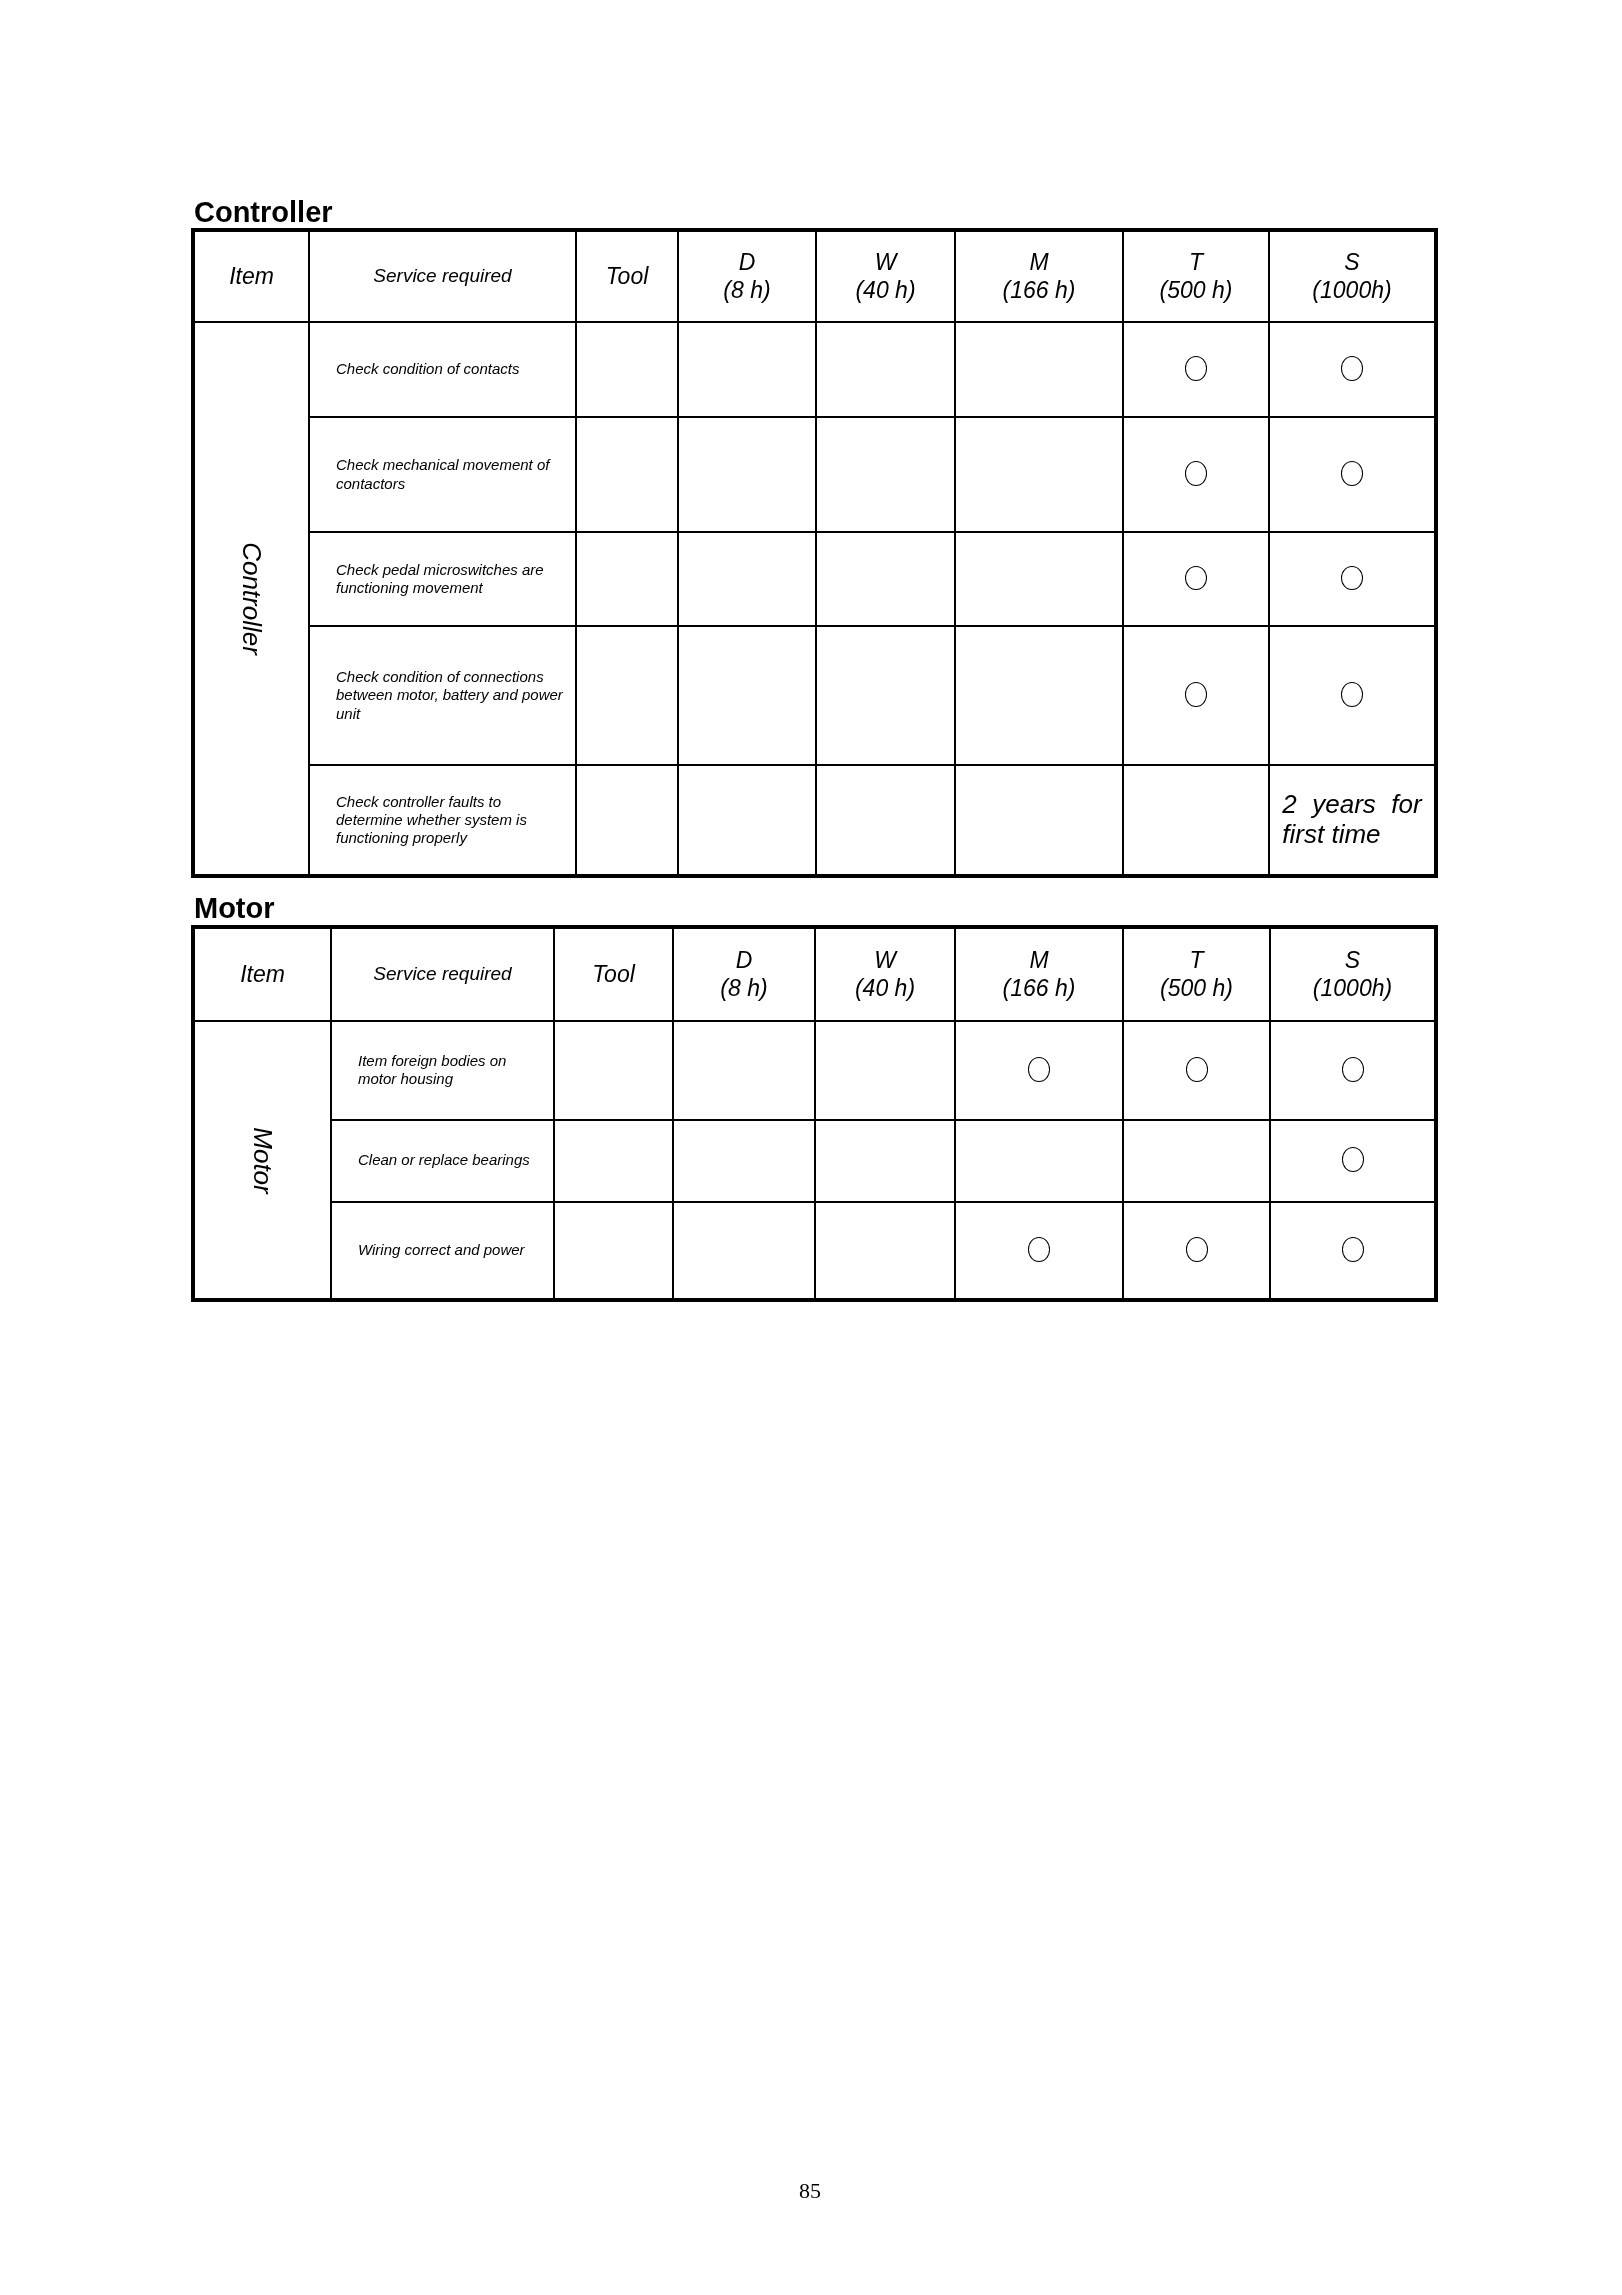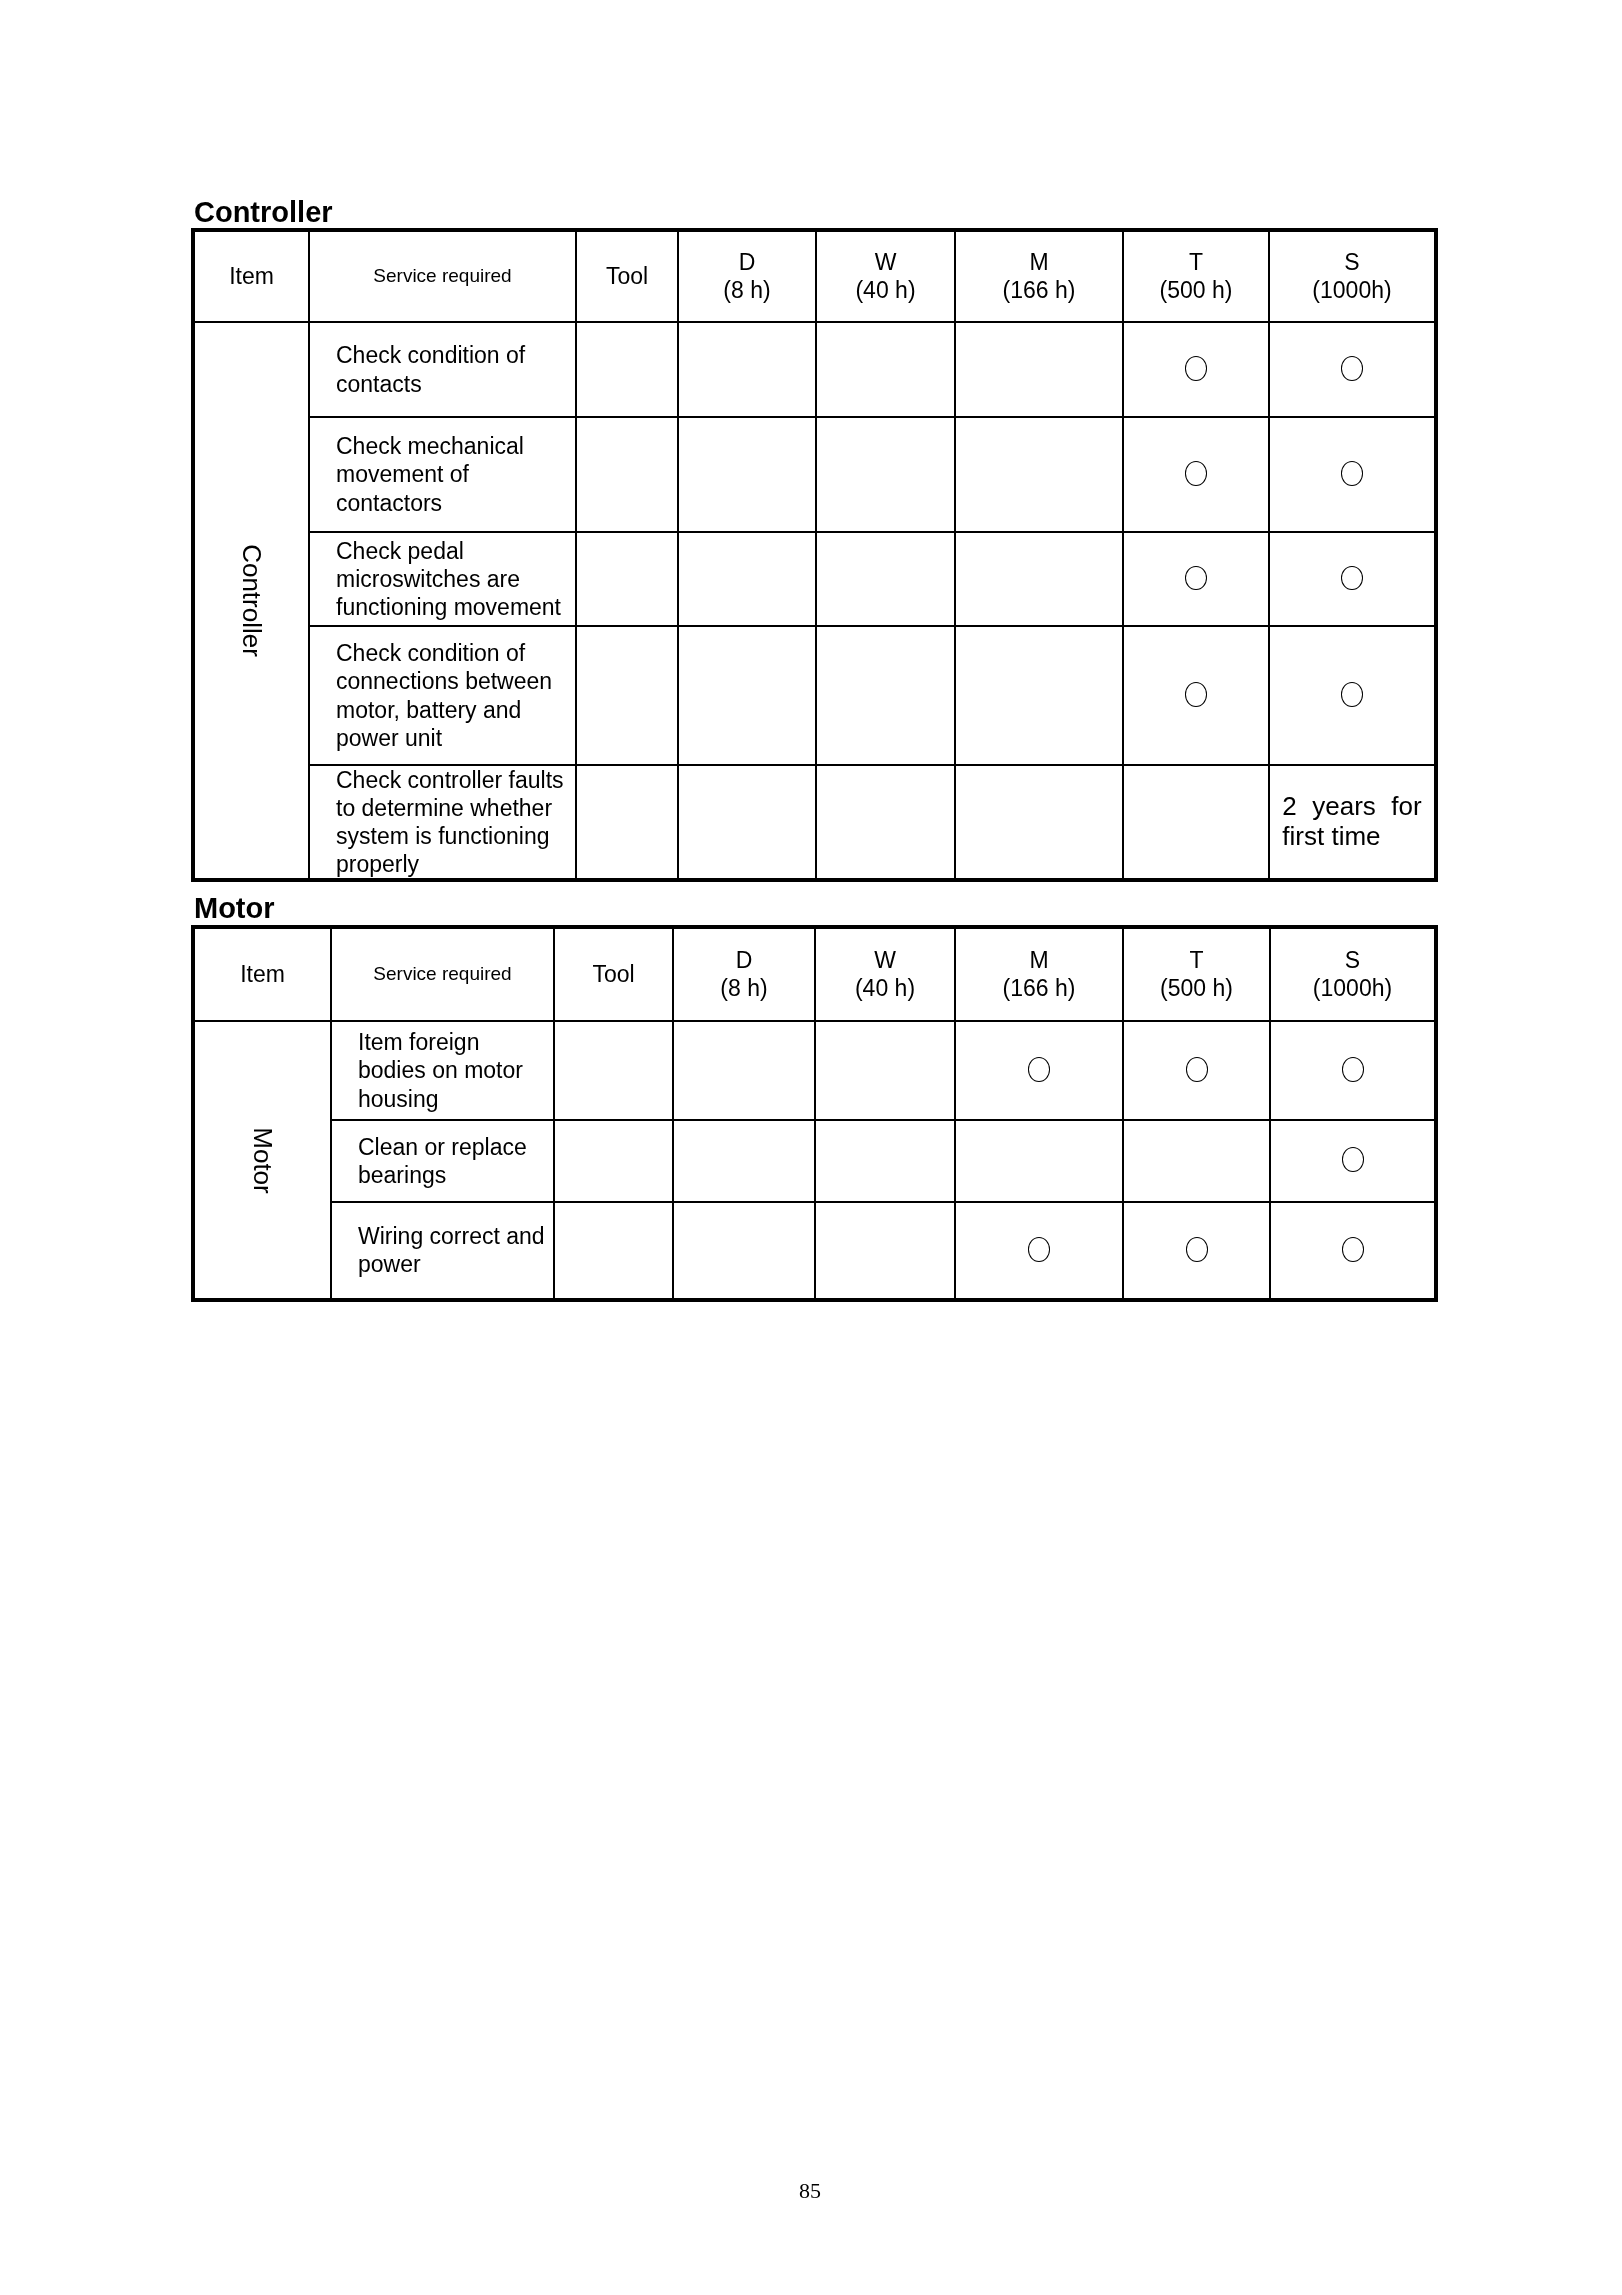--- a/index.html
+++ b/index.html
@@ -1,24 +1,24 @@
 <!DOCTYPE html>
 <html style="font-size:11px"><head>
 <meta charset="utf-8">
 <style>
   html, body { margin: 0; padding: 0; background: #ffffff; }
   body { width: 1622px; height: 2295px; position: relative; overflow: hidden;
          font-family: "Liberation Sans", sans-serif; color: #000; }
   .heading { position: absolute; font-weight: bold; font-size: 29px; line-height: 1; }
   table.svc { position: absolute; border-collapse: collapse; table-layout: fixed;
-              border: 4.1px solid #000; }
+              border: 4.1px solid #000; font-style: italic; }
   table.svc td { border: 2px solid #000; padding: 0; vertical-align: middle; }
   .hdr { text-align: center; font-size: 23px; line-height: 1.2; }
   .hdr-lg { font-size: 19px; }
-  .svc-text { font-size: 23px; line-height: 1.22; padding-left: 26px !important; padding-right: 5.5px !important; text-align: left; }
+  .svc-text { font-size: 15px; line-height: 1.22; padding-left: 26px !important; padding-right: 5.5px !important; text-align: left; }
   .mark { text-align: center; }
   .circle { display: inline-block; width: 22px; height: 24.5px; border: 1.7px solid #000;
             border-radius: 50%; box-sizing: border-box; }
   .note { font-size: 26px; line-height: 1.15; padding: 0 12.3px !important; text-align: justify; }
   .rot { display: inline-block; transform: rotate(90deg); white-space: nowrap; font-size: 26px; }
   .item-cell { text-align: center; }
   .page-num { position: absolute; font-family: Liberation Serif, serif; font-size: 22px; }
 </style>
 </head>
 <body>

